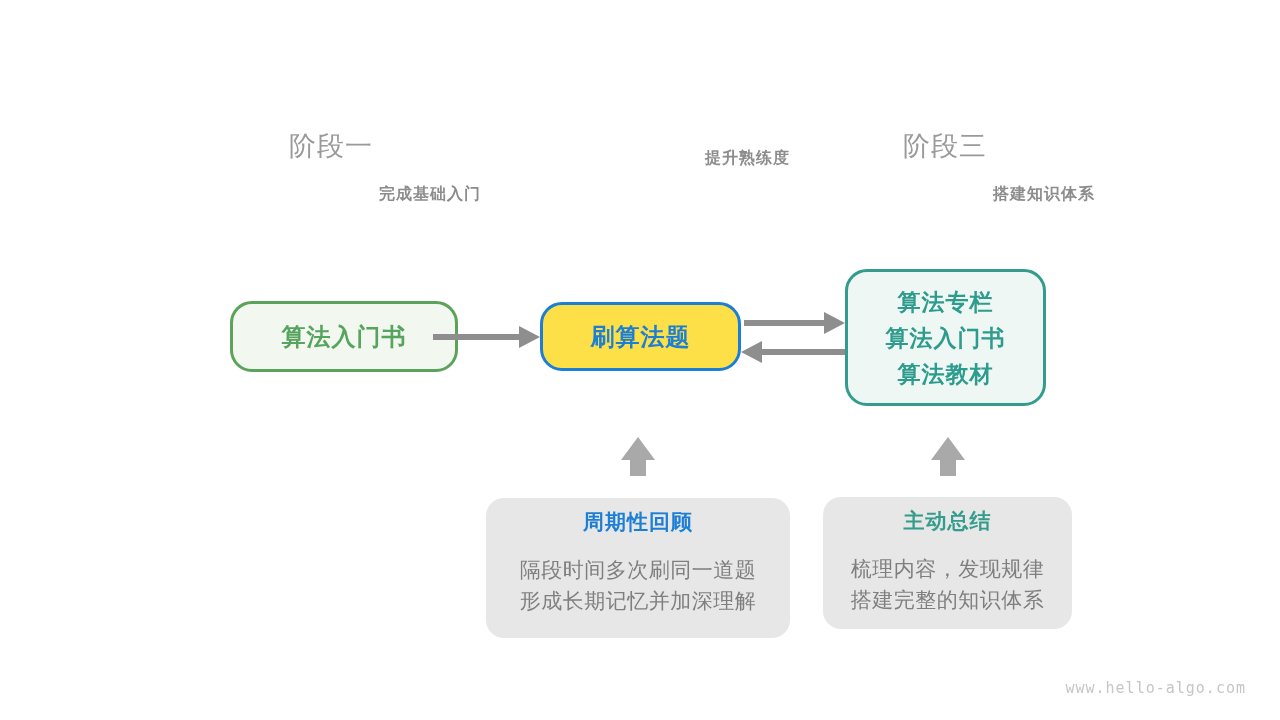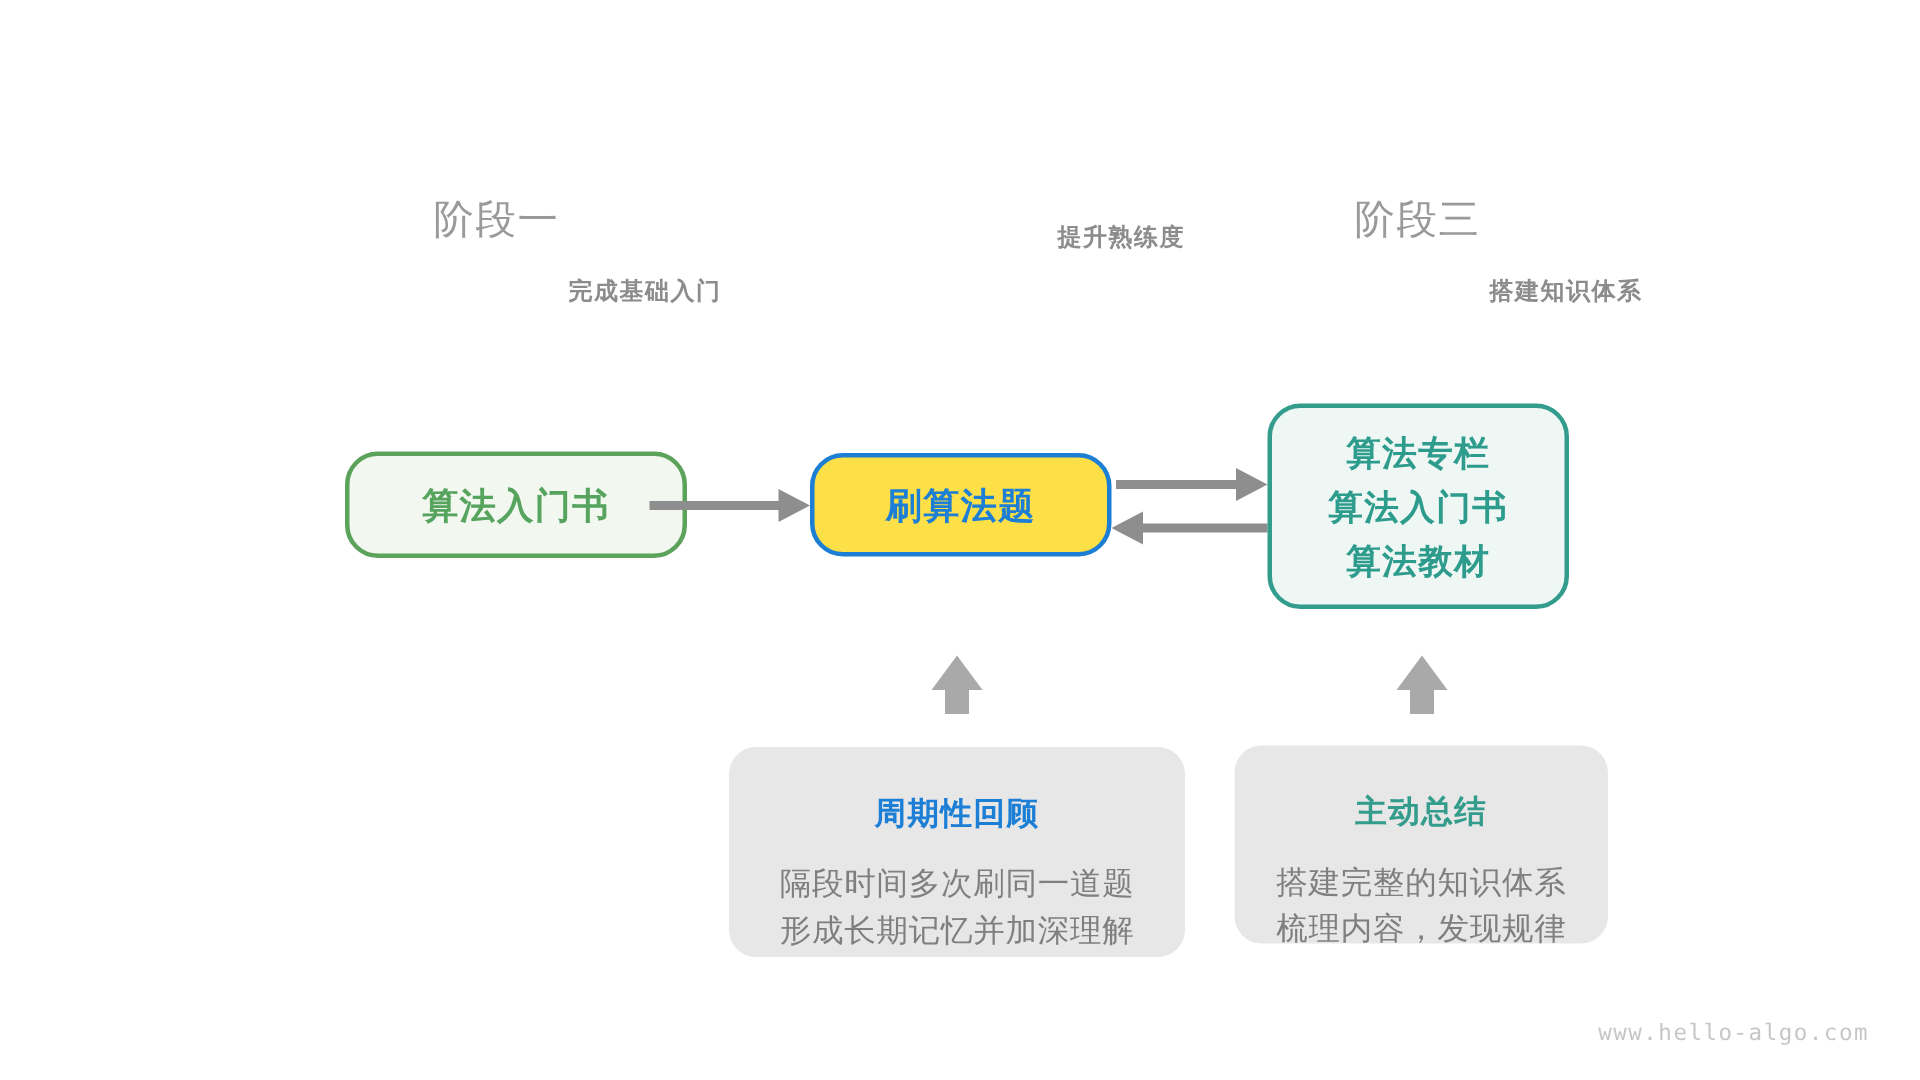--- a/index.html
+++ b/index.html
@@ -47,21 +47,21 @@
   .up-head{
     width:0;height:0;
     border-left:17px solid transparent;border-right:17px solid transparent;
     border-bottom:23px solid #a9a9a9;
   }
   .up-stem{width:16px;height:17px;background:#a9a9a9;}
 
   
   .note{
     box-sizing:border-box;border-radius:18px;background:#e7e7e7;
-    text-align:center;padding-top:30px;
+    text-align:center;padding-top:10px;
   }
   .note-title{font-size:21px;font-weight:700;letter-spacing:1px;}
   .note-title.blue{color:#1c7fd5;}
   .note-title.teal{color:#339c8c;}
   .note-body{margin-top:18px;font-size:21px;color:#7f7f7f;line-height:31px;letter-spacing:0.5px;}
 
   .watermark{
     font-family:"DejaVu Sans Mono",monospace;
     font-size:15px;color:#c6c6c6;letter-spacing:1px;
   }
@@ -114,18 +114,18 @@
   <div class="note-title blue">周期性回顾</div>
   <div class="note-body">
     <div>隔段时间多次刷同一道题</div>
     <div>形成长期记忆并加深理解</div>
   </div>
 </div>
 
 <div class="abs note" style="left:823px;top:497px;width:249px;height:132px;">
   <div class="note-title teal">主动总结</div>
   <div class="note-body">
+    <div>梳理内容，发现规律</div>
     <div>搭建完整的知识体系</div>
-    <div>梳理内容，发现规律</div>
   </div>
 </div>
 
 <div class="abs watermark" style="right:34px;top:679px;">www.hello-algo.com</div>
 
 </body></html>

